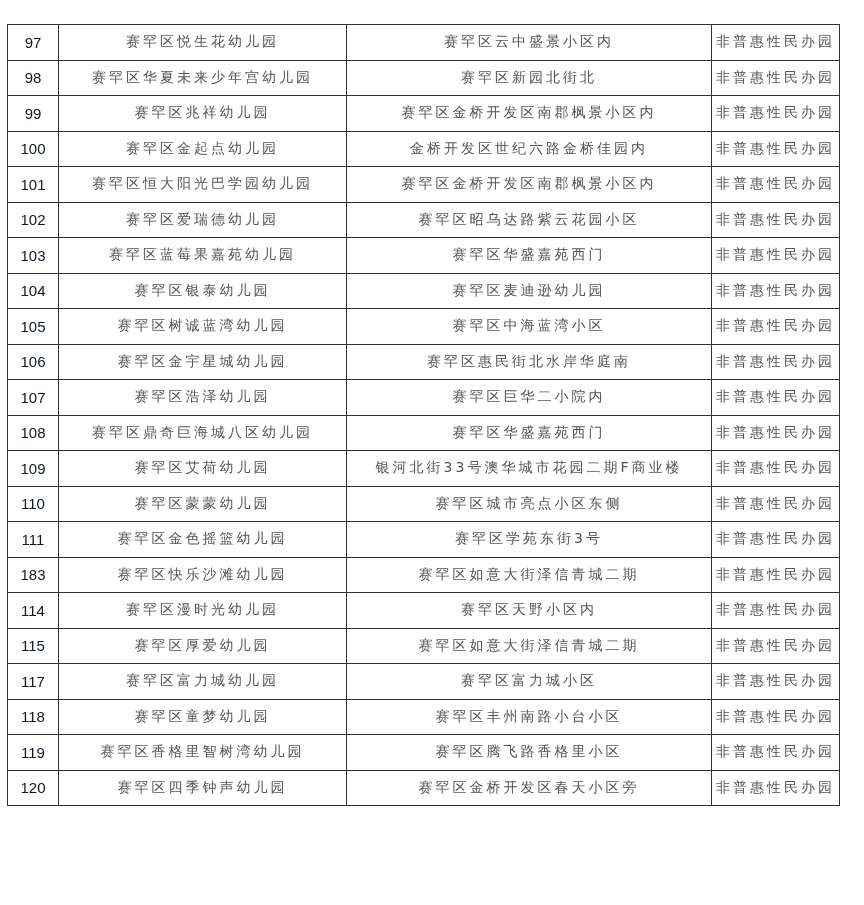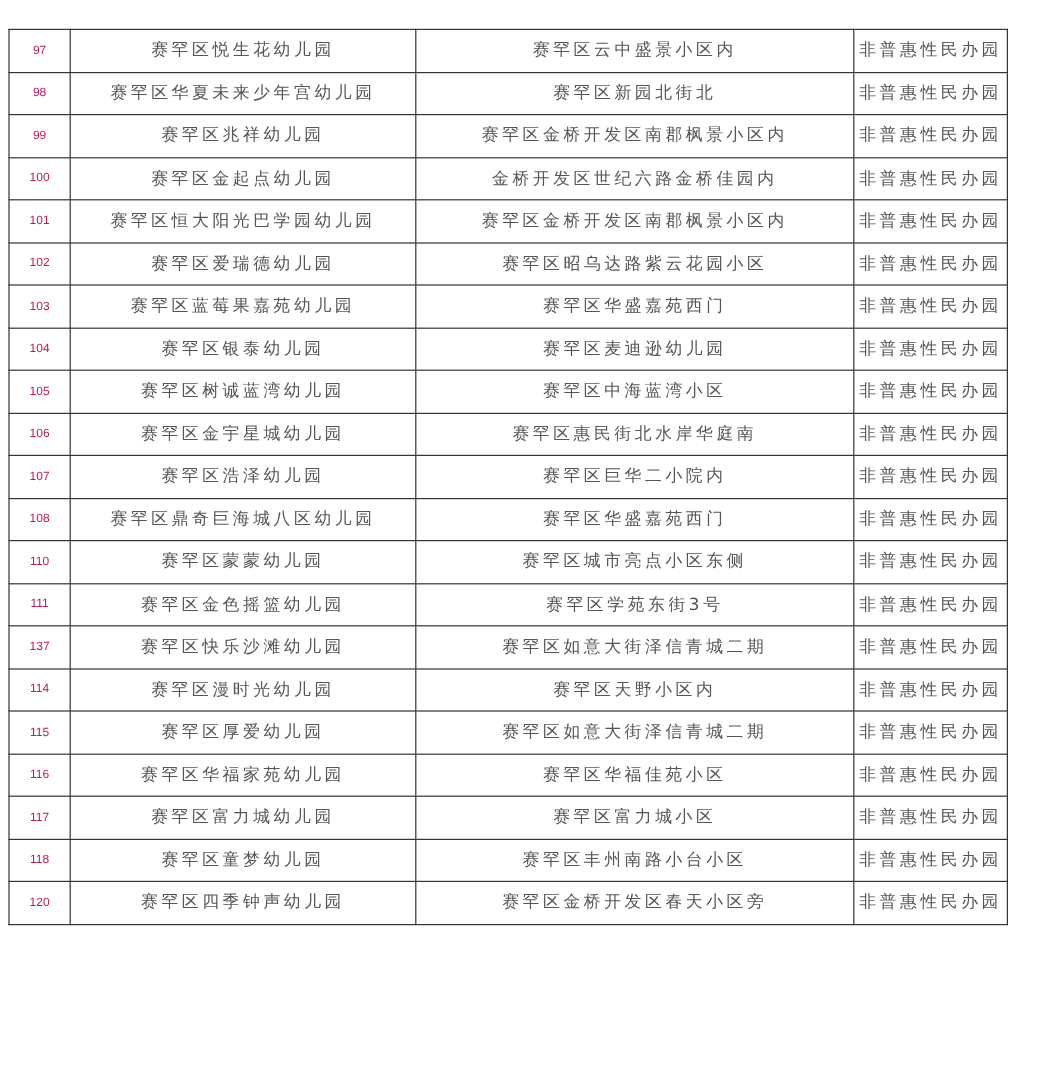--- a/index.html
+++ b/index.html
@@ -3,21 +3,21 @@
 <meta charset="utf-8">
 <style>
   html, body { margin: 0; padding: 0; background: #ffffff; }
   body { width: 864px; height: 905px; position: relative; overflow: hidden;
          font-family: "DejaVu Sans", "Liberation Sans", sans-serif; color: #555; }
   table.kg { position: absolute; left: 7px; top: 24px; border-collapse: collapse;
              table-layout: fixed; width: 832px; }
   table.kg td { border: 1.5px solid #333; height: 34.5px; padding: 0; text-align: center;
                 vertical-align: middle; font-size: 14px; letter-spacing: 3px; white-space: nowrap;
                 color: #555; }
-  table.kg td.num { letter-spacing: 0; font-family: "Liberation Sans", sans-serif; font-size: 10px; color: #be185d; }
+  table.kg td.num { letter-spacing: 0; font-family: "Liberation Sans", sans-serif; font-size: 15px; color: #0f172a; }
   col.c1 { width: 51px; } col.c2 { width: 288px; } col.c3 { width: 365px; } col.c4 { width: 128px; }
 </style>
 </head>
 <body>
 
 <table class="kg">
   <colgroup>
       <col class="c1">
       <col class="c2">
       <col class="c3">
@@ -90,67 +90,73 @@
         <td>赛罕区巨华二小院内</td>
         <td>非普惠性民办园</td>
       </tr>
       <tr>
         <td class="num">108</td>
         <td>赛罕区鼎奇巨海城八区幼儿园</td>
         <td>赛罕区华盛嘉苑西门</td>
         <td>非普惠性民办园</td>
       </tr>
       <tr>
+        <td class="num">109</td>
+        <td>赛罕区艾荷幼儿园</td>
+        <td>银河北街33号澳华城市花园二期F商业楼</td>
+        <td>非普惠性民办园</td>
+      </tr>
+      <tr>
         <td class="num">110</td>
         <td>赛罕区蒙蒙幼儿园</td>
         <td>赛罕区城市亮点小区东侧</td>
         <td>非普惠性民办园</td>
       </tr>
       <tr>
         <td class="num">111</td>
         <td>赛罕区金色摇篮幼儿园</td>
         <td>赛罕区学苑东街3号</td>
         <td>非普惠性民办园</td>
       </tr>
       <tr>
-        <td class="num">137</td>
+        <td class="num">183</td>
         <td>赛罕区快乐沙滩幼儿园</td>
         <td>赛罕区如意大街泽信青城二期</td>
         <td>非普惠性民办园</td>
       </tr>
       <tr>
         <td class="num">114</td>
         <td>赛罕区漫时光幼儿园</td>
         <td>赛罕区天野小区内</td>
         <td>非普惠性民办园</td>
       </tr>
       <tr>
         <td class="num">115</td>
         <td>赛罕区厚爱幼儿园</td>
         <td>赛罕区如意大街泽信青城二期</td>
         <td>非普惠性民办园</td>
       </tr>
       <tr>
-        <td class="num">116</td>
-        <td>赛罕区华福家苑幼儿园</td>
-        <td>赛罕区华福佳苑小区</td>
-        <td>非普惠性民办园</td>
-      </tr>
-      <tr>
         <td class="num">117</td>
         <td>赛罕区富力城幼儿园</td>
         <td>赛罕区富力城小区</td>
         <td>非普惠性民办园</td>
       </tr>
       <tr>
         <td class="num">118</td>
         <td>赛罕区童梦幼儿园</td>
         <td>赛罕区丰州南路小台小区</td>
         <td>非普惠性民办园</td>
       </tr>
       <tr>
+        <td class="num">119</td>
+        <td>赛罕区香格里智树湾幼儿园</td>
+        <td>赛罕区腾飞路香格里小区</td>
+        <td>非普惠性民办园</td>
+      </tr>
+      <tr>
         <td class="num">120</td>
         <td>赛罕区四季钟声幼儿园</td>
         <td>赛罕区金桥开发区春天小区旁</td>
         <td>非普惠性民办园</td>
       </tr>
     </tbody>
 </table>
 
 </body></html>

